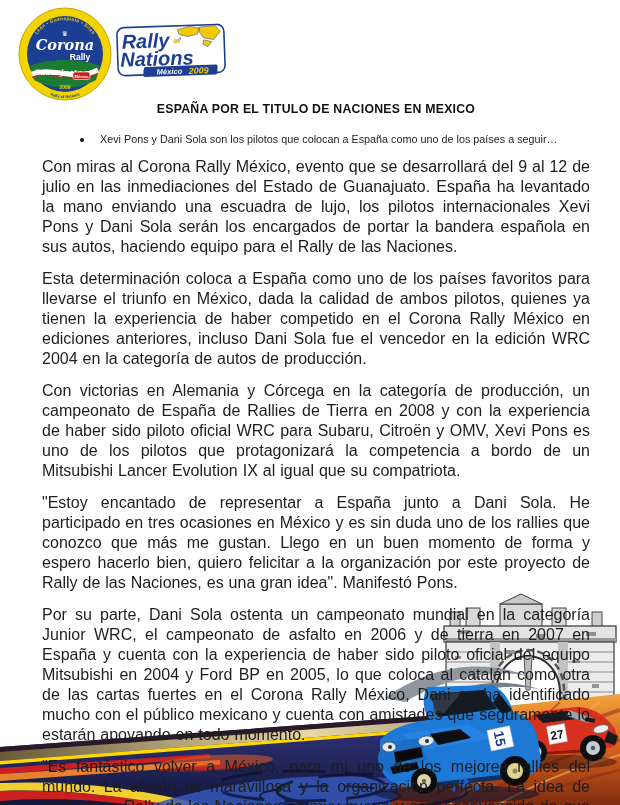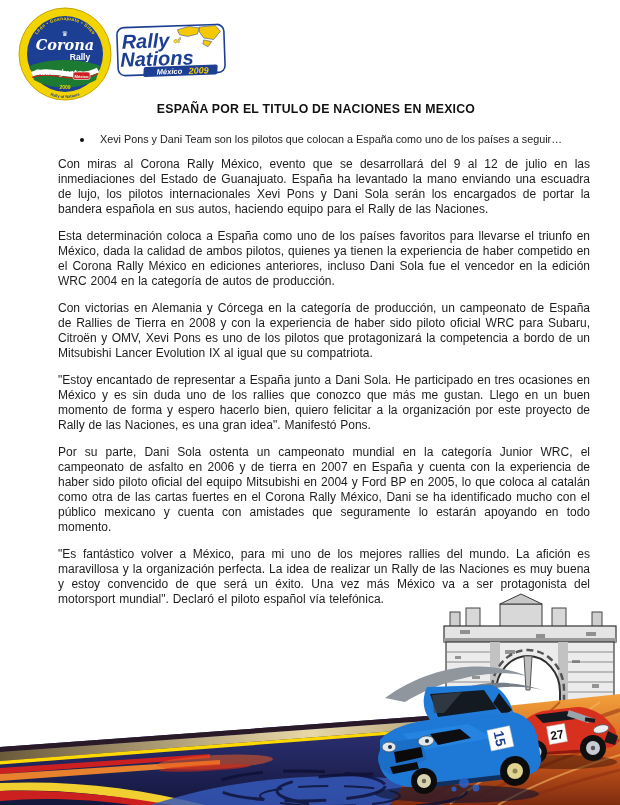--- a/index.html
+++ b/index.html
@@ -19,21 +19,21 @@
     text-align:center;font-weight:bold;font-size:12.3px;letter-spacing:.25px;
     margin:2px 0 0 0;color:#111;
   }
   .bullet-row{
     display:flex;align-items:flex-start;margin:17px 0 0 38px;font-size:10.8px;color:#222;
   }
   .bullet-dot{
     width:4px;height:4px;border-radius:50%;background:#111;margin:5px 16px 0 0;flex:0 0 auto;
   }
   .body-text p{
-    margin:12px 0 0 16px;font-size:12px;line-height:15px;text-align:justify;
+    margin:12px 0 0 0;font-size:16px;line-height:20px;text-align:justify;
     word-spacing:.5px;color:#1d1d1d;
   }
 
   
   .footer-art{position:absolute;left:0;bottom:0;width:620px;height:215px;z-index:1;}
   .footer-art svg{display:block;}
 </style>
 </head>
 <body>
 
@@ -83,21 +83,21 @@
         <text x="72" y="53.5" font-size="9" fill="#f5c800">2009</text>
       </g>
     </svg>
   </div>
 
   <div class="content">
     <div class="doc-title">ESPAÑA POR EL TITULO DE NACIONES EN MEXICO</div>
 
     <div class="bullet-row">
       <span class="bullet-dot"></span>
-      <span>Xevi Pons y Dani Team son los pilotos que colocan a España como uno de los países a seguir…</span>
+      <span>Xevi Pons y Dani Sola son los pilotos que colocan a España como uno de los países a seguir…</span>
     </div>
 
     <div class="body-text">
       <p>Con miras al Corona Rally México, evento que se desarrollará del 9 al 12 de julio en las inmediaciones del Estado de Guanajuato. España ha levantado la mano enviando una escuadra de lujo, los pilotos internacionales Xevi Pons y Dani Sola serán los encargados de portar la bandera española en sus autos, haciendo equipo para el Rally de las Naciones.</p>
       <p>Esta determinación coloca a España como uno de los países favoritos para llevarse el triunfo en México, dada la calidad de ambos pilotos, quienes ya tienen la experiencia de haber competido en el Corona Rally México en ediciones anteriores, incluso Dani Sola fue el vencedor en la edición WRC 2004 en la categoría de autos de producción.</p>
       <p>Con victorias en Alemania y Córcega en la categoría de producción, un campeonato de España de Rallies de Tierra en 2008 y con la experiencia de haber sido piloto oficial WRC para Subaru, Citroën y OMV, Xevi Pons es uno de los pilotos que protagonizará la competencia a bordo de un Mitsubishi Lancer Evolution IX al igual que su compatriota.</p>
       <p>"Estoy encantado de representar a España junto a Dani Sola. He participado en tres ocasiones en México y es sin duda uno de los rallies que conozco que más me gustan. Llego en un buen momento de forma y espero hacerlo bien, quiero felicitar a la organización por este proyecto de Rally de las Naciones, es una gran idea". Manifestó Pons.</p>
       <p>Por su parte, Dani Sola ostenta un campeonato mundial en la categoría Junior WRC, el campeonato de asfalto en 2006 y de tierra en 2007 en España y cuenta con la experiencia de haber sido piloto oficial del equipo Mitsubishi en 2004 y Ford BP en 2005, lo que coloca al catalán como otra de las cartas fuertes en el Corona Rally México, Dani se ha identificado mucho con el público mexicano y cuenta con amistades que seguramente lo estarán apoyando en todo momento.</p>
       <p>"Es fantástico volver a México, para mi uno de los mejores rallies del mundo. La afición es maravillosa y la organización perfecta. La idea de realizar un Rally de las Naciones es muy buena y estoy convencido de que será un éxito. Una vez más México va a ser protagonista del motorsport mundial". Declaró el piloto español vía telefónica.</p>
     </div>

